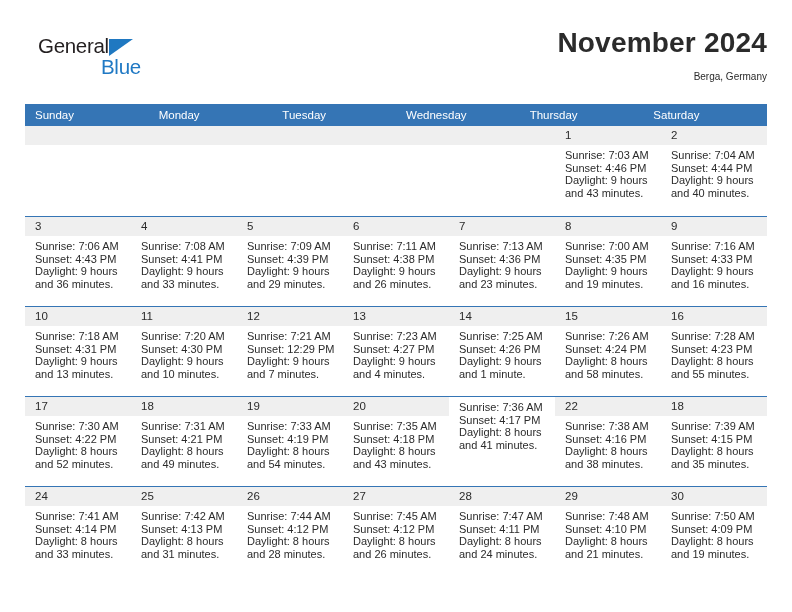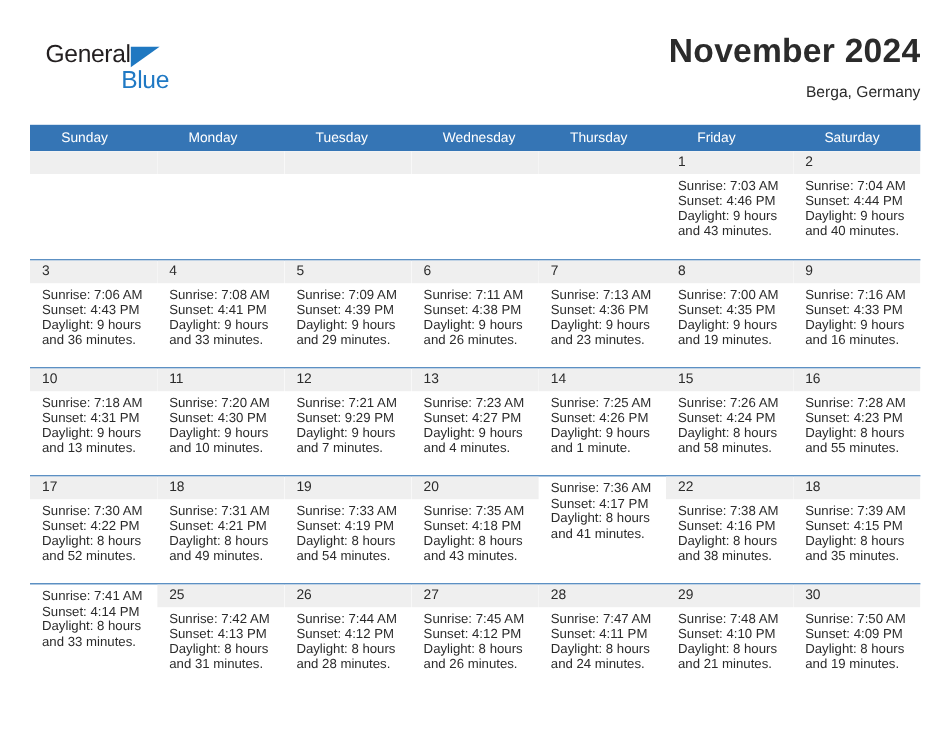--- a/index.html
+++ b/index.html
@@ -72,21 +72,21 @@
   }
   .cal-title {
     font-size: 28px;
     color: #2b2b2b;
     line-height: 34px;
     font-weight: bold;
     letter-spacing: 0.2px;
   }
   .cal-subtitle {
     margin-top: 8px;
-    font-size: 13px;
+    font-size: 10px;
     color: #2b2b2b;
     line-height: 18px;
   }
 
   
   .calendar {
     position: absolute;
     left: 25px;
     top: 104px;
     width: 742px;
@@ -96,21 +96,21 @@
     display: flex;
     width: 742px;
     height: 22px;
     background: #3575b5;
   }
   .weekday {
     flex: 1 1 0;
     color: #ffffff;
     font-size: 11.5px;
     line-height: 22px;
-    padding-left: 26px;
+    padding-left: 10px;
     white-space: nowrap;
     overflow: hidden;
   }
 
   .week {
     display: flex;
     width: 742px;
     height: 90px;
     border-top: 1.6px solid #3575b5;
     background: #ffffff;
@@ -163,21 +163,20 @@
   </div>
 
   <div class="calendar">
 
     <div class="weekdays">
       <div class="weekday">Sunday</div>
       <div class="weekday">Monday</div>
       <div class="weekday">Tuesday</div>
       <div class="weekday">Wednesday</div>
       <div class="weekday">Thursday</div>
-      <div class="weekday">Friday</div>
       <div class="weekday">Saturday</div>
     </div>
 
     <div id="weeks-container">
         <div class="week first">
           <div class="day empty">
             <div class="day-num-row"></div>
           </div>
           <div class="day empty">
             <div class="day-num-row"></div>
@@ -291,21 +290,21 @@
               <div>Sunrise: 7:20 AM</div>
               <div>Sunset: 4:30 PM</div>
               <div>Daylight: 9 hours</div>
               <div>and 10 minutes.</div>
             </div>
           </div>
           <div class="day">
             <div class="day-num-row">12</div>
             <div class="day-info">
               <div>Sunrise: 7:21 AM</div>
-              <div>Sunset: 9:29 PM</div>
+              <div>Sunset: 12:29 PM</div>
               <div>Daylight: 9 hours</div>
               <div>and 7 minutes.</div>
             </div>
           </div>
           <div class="day">
             <div class="day-num-row">13</div>
             <div class="day-info">
               <div>Sunrise: 7:23 AM</div>
               <div>Sunset: 4:27 PM</div>
               <div>Daylight: 9 hours</div>
@@ -399,20 +398,21 @@
             <div class="day-info">
               <div>Sunrise: 7:39 AM</div>
               <div>Sunset: 4:15 PM</div>
               <div>Daylight: 8 hours</div>
               <div>and 35 minutes.</div>
             </div>
           </div>
         </div>
         <div class="week">
           <div class="day">
+            <div class="day-num-row">24</div>
             <div class="day-info">
               <div>Sunrise: 7:41 AM</div>
               <div>Sunset: 4:14 PM</div>
               <div>Daylight: 8 hours</div>
               <div>and 33 minutes.</div>
             </div>
           </div>
           <div class="day">
             <div class="day-num-row">25</div>
             <div class="day-info">

